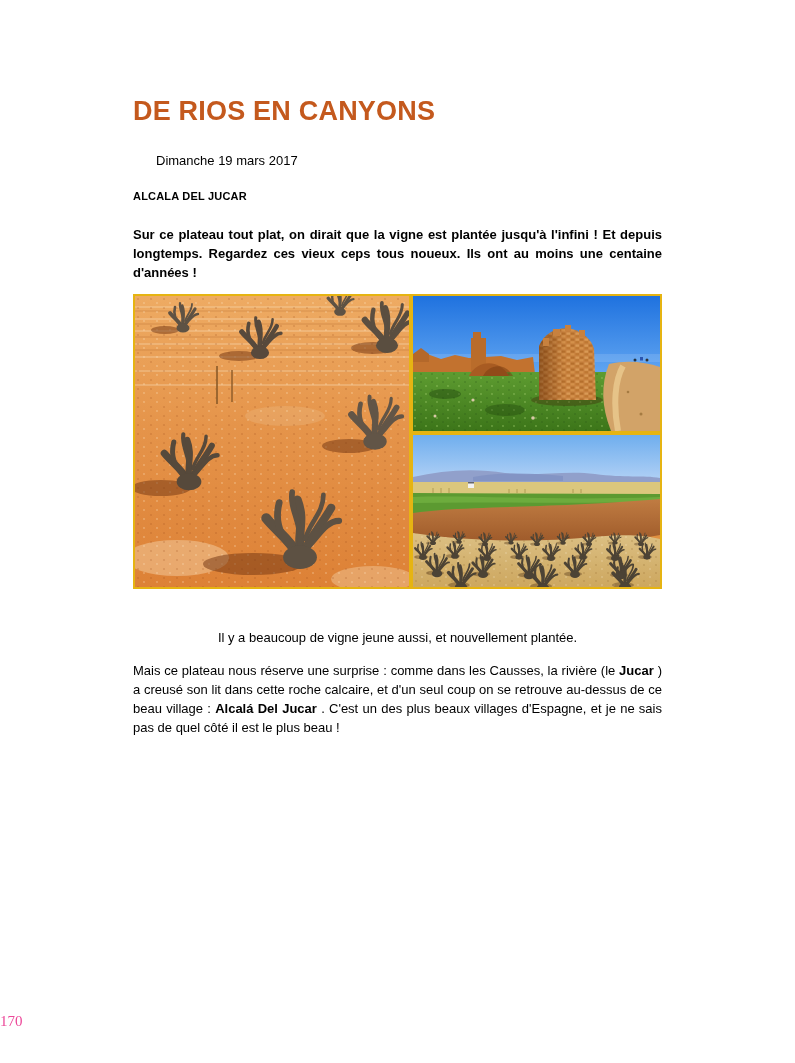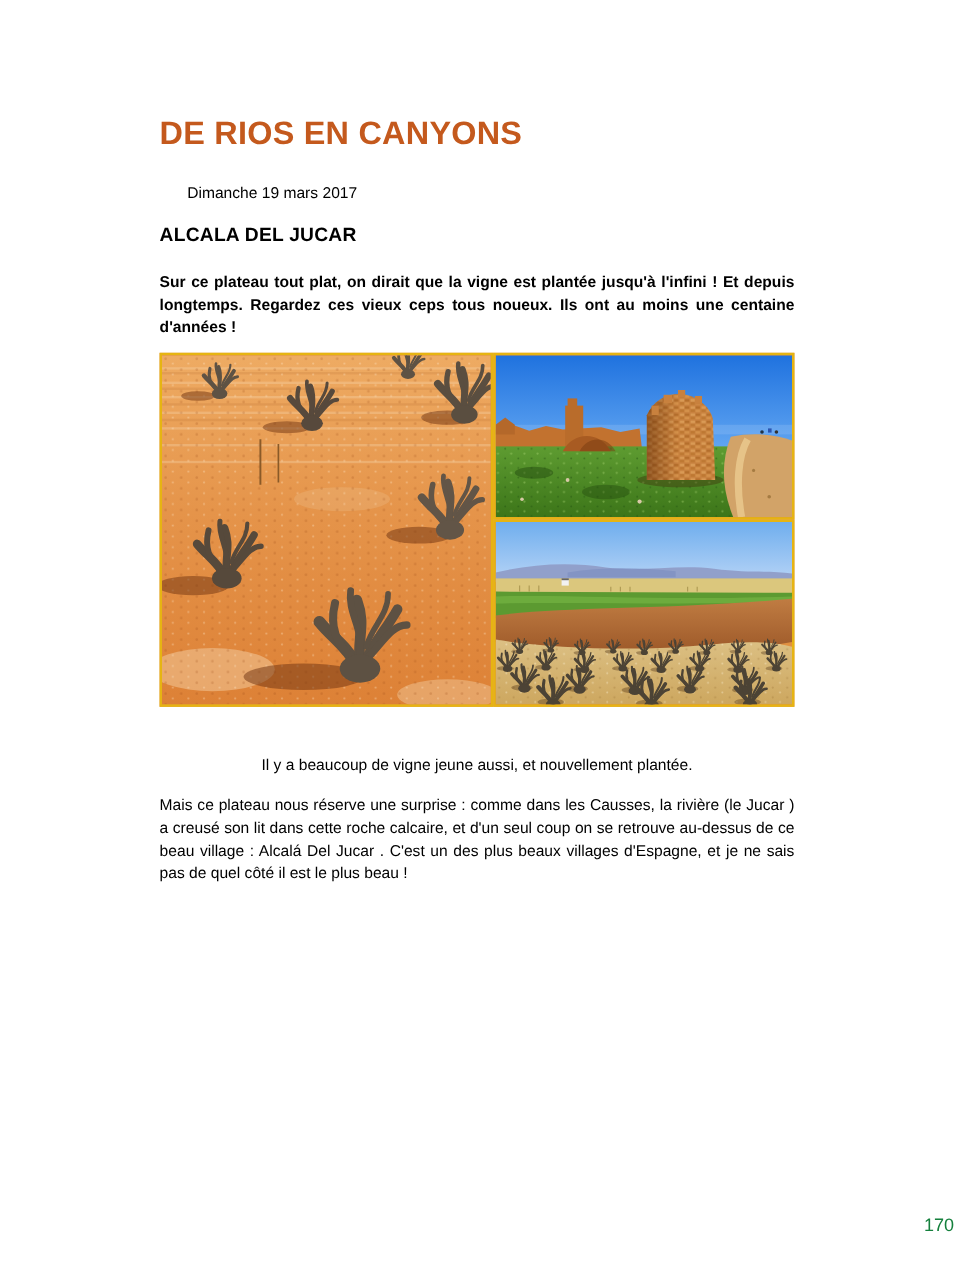--- a/index.html
+++ b/index.html
@@ -16,41 +16,41 @@
 
   .title {
     padding-top: 96px;
     font-size: 27px;
     line-height: 30px;
     font-weight: bold;
     color: #c4591d;
     letter-spacing: 0.2px;
   }
   .date { margin-top: 25px; font-size: 13px; line-height: 19px; margin-left: 23px; }
-  .section-heading { margin-top: 17px; font-size: 16px; line-height: 19px; font-weight: bold; letter-spacing: 0.2px; }
+  .section-heading { margin-top: 17px; font-size: 11px; line-height: 19px; font-weight: bold; letter-spacing: 0.2px; }
   .para { font-size: 13px; line-height: 19px; text-align: justify; }
   .p1 { margin-top: 19px; font-weight: bold; }
   .p2 { margin-top: 39px; text-align: center; }
   .p3 { margin-top: 14px; }
-  .bold { font-weight: normal; }
+  .bold { font-weight: bold; }
 
   .collage { margin-top: 12px; width: 529px; height: 295px; display: flex; }
   .photo { border: 2px solid #e6b412; background: #e09040; overflow: hidden; }
   .photo svg { display: block; width: 100%; height: 100%; }
   .photo-left { width: 278px; height: 295px; }
   .right-col { width: 251px; height: 295px; display: flex; flex-direction: column; }
   .photo-tr { width: 251px; height: 139px; }
   .photo-br { width: 251px; height: 156px; }
 
   .page-number {
     position: absolute; left: 0; right: 0; bottom: 33px;
-    text-align: right;
-    font-family: Liberation Sans, sans-serif;
+    text-align: left;
+    font-family: Liberation Serif, serif;
     font-size: 15px;
-    color: #15803d;
+    color: #ec4899;
   }
   .defs-holder { position: absolute; width: 0; height: 0; overflow: hidden; }
 </style>
 </head>
 <body>
 
 <div class="page">
 
   <svg class="defs-holder" aria-hidden="true">
     <defs>

